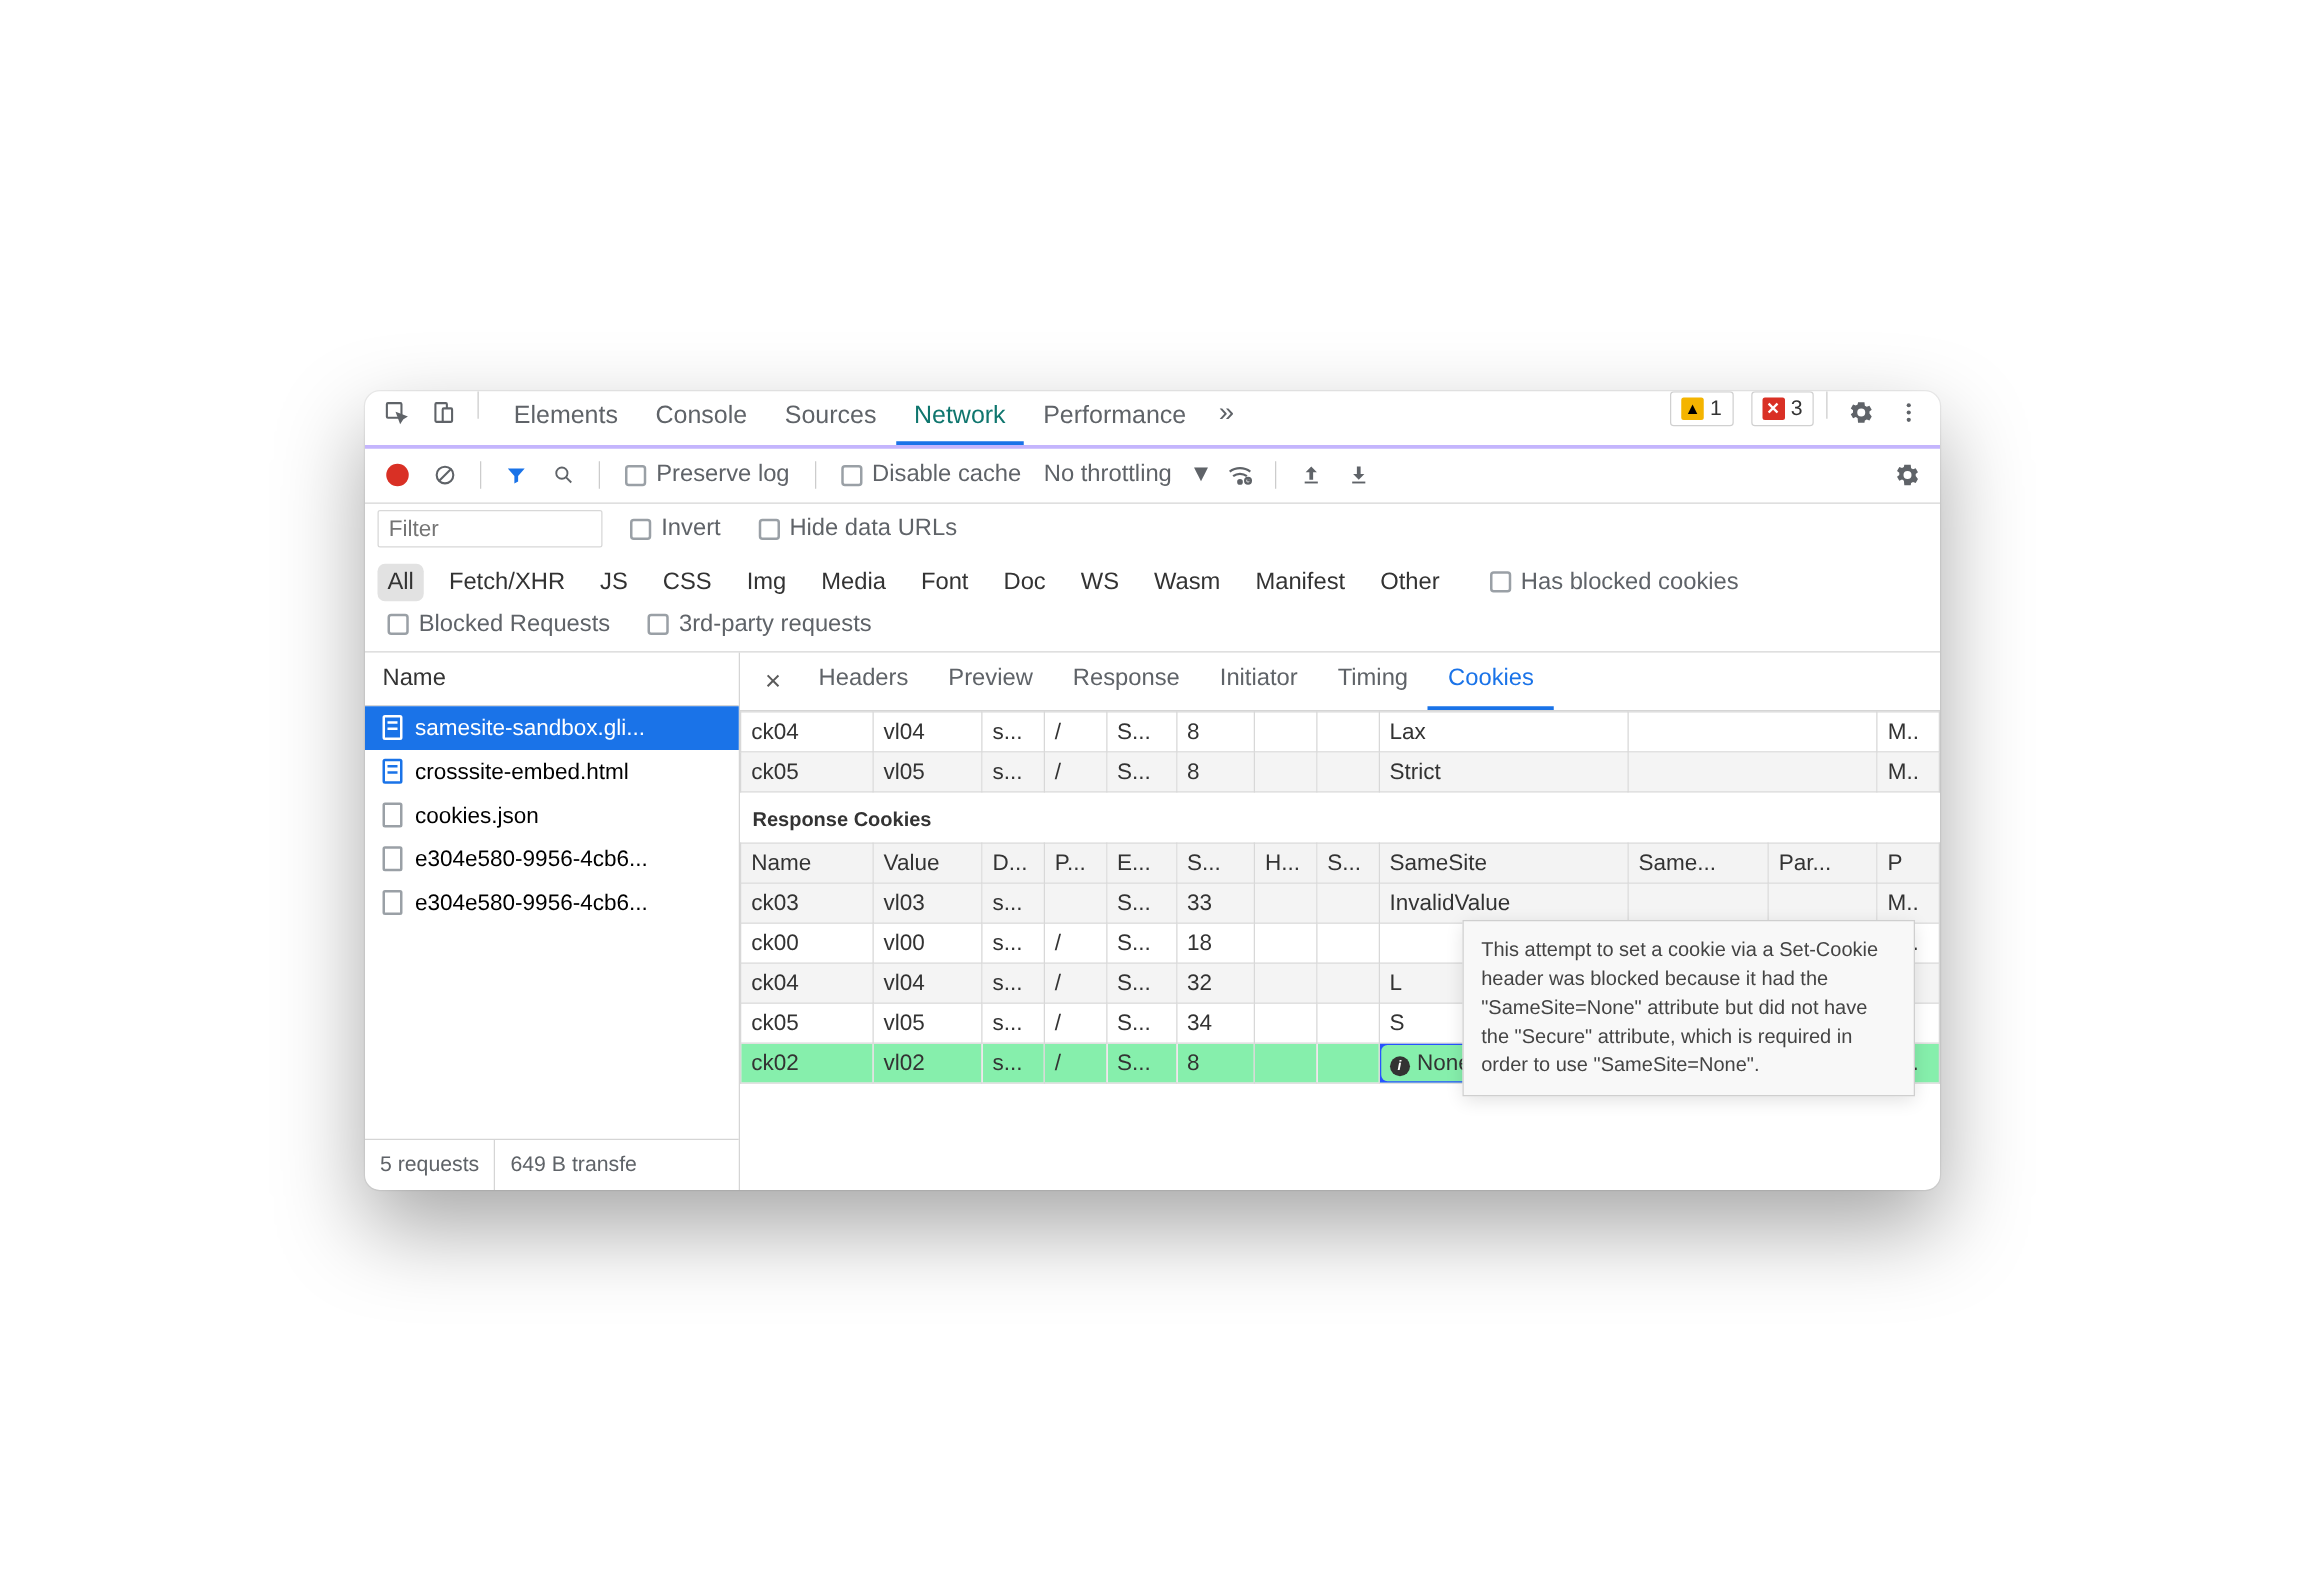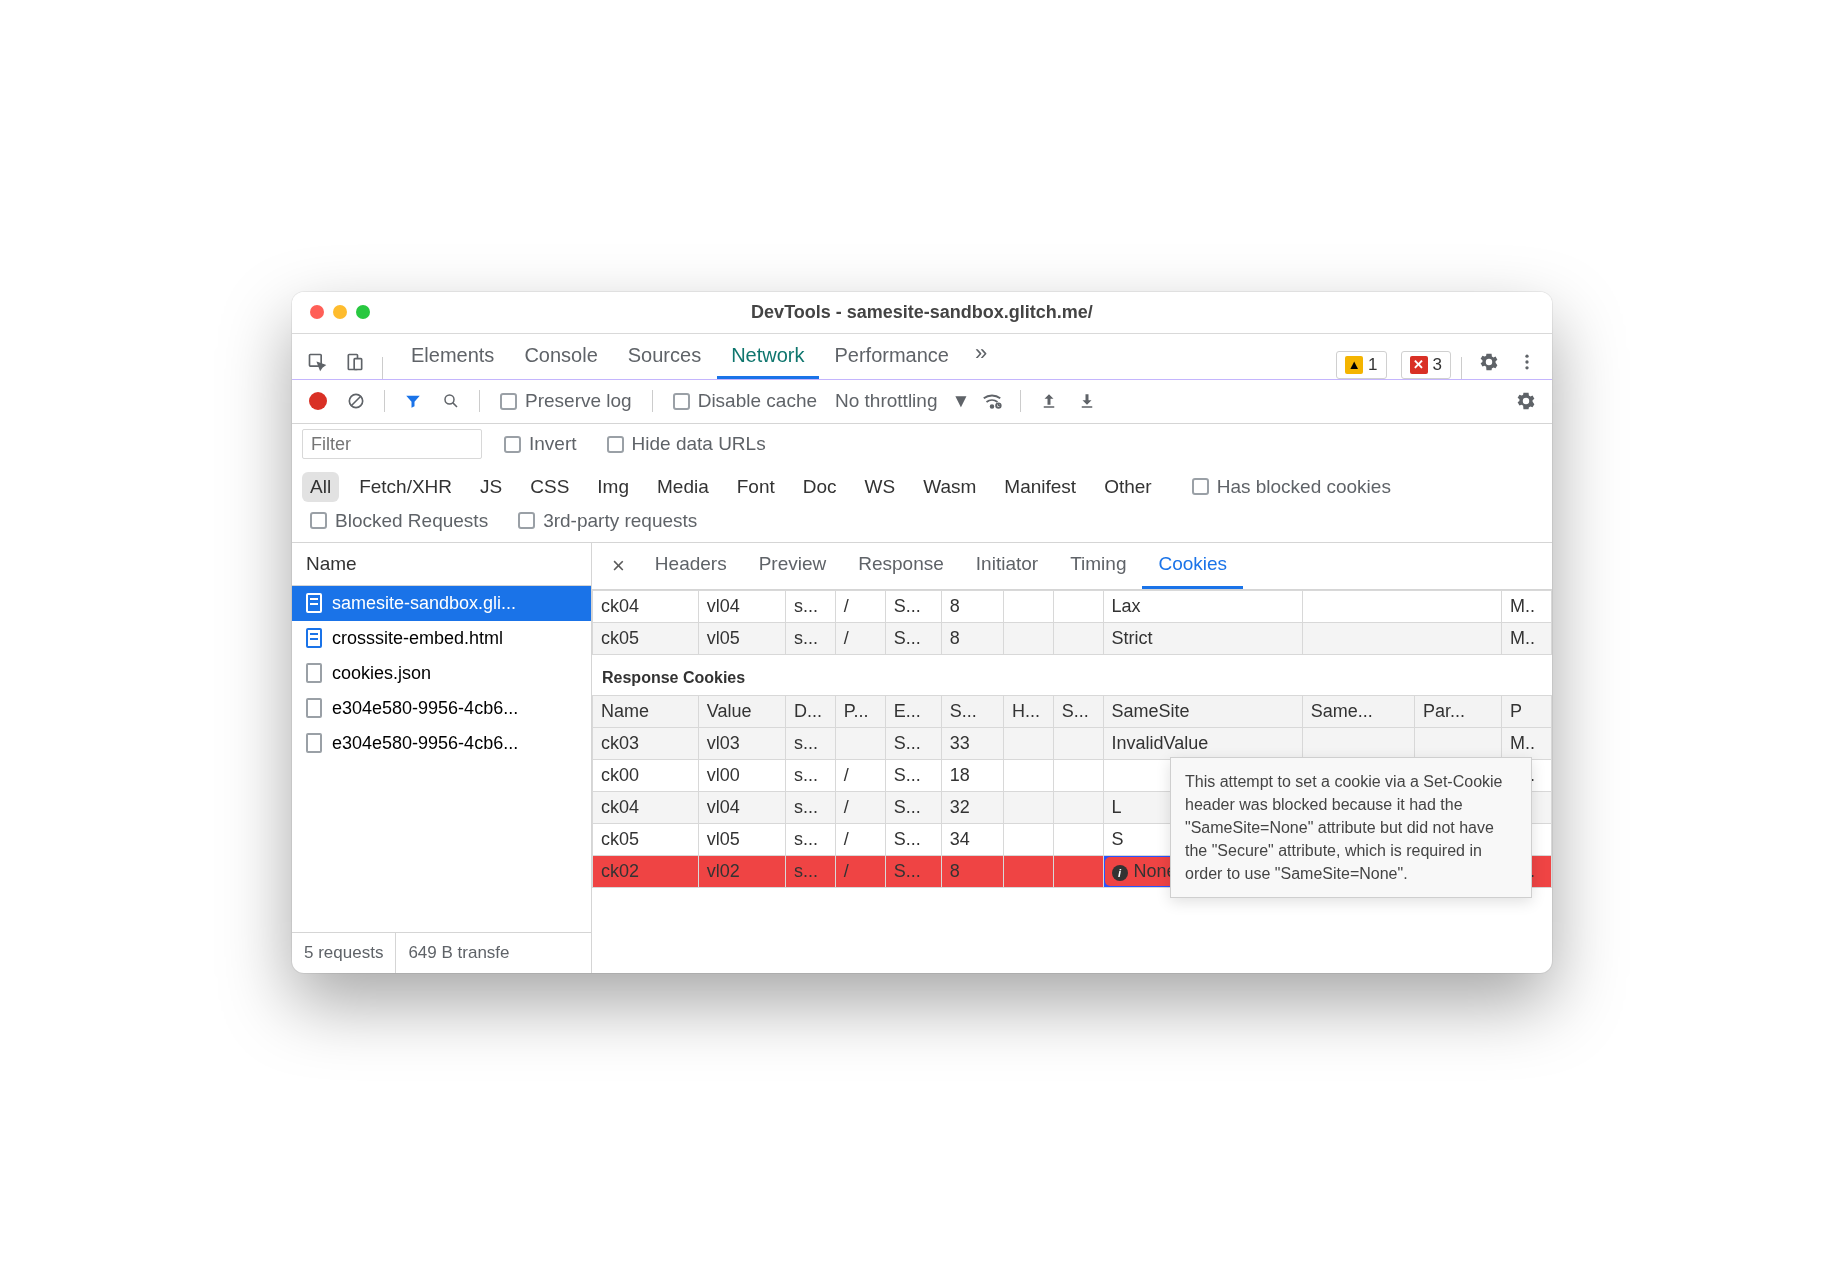--- a/index.html
+++ b/index.html
@@ -30,21 +30,21 @@
     position:relative;
   }
   .traffic { display:flex; gap:9px; padding-left:18px;}
   .dot { width:14px; height:14px; border-radius:50%; }
   .dot.red{background:#ff5f57;}
   .dot.yellow{background:#febc2e;}
   .dot.green{background:#28c840;}
   .title { position:absolute; left:0; right:0; text-align:center; font-weight:600; color:#444; font-size:18px; pointer-events:none;}
   
   .tabrow {
-    display:flex; align-items:flex-end; height:46px; border-bottom:1px solid #c4b5fd;
+    display:flex; align-items:flex-start; height:46px; border-bottom:3px solid #c4b5fd;
     padding:0 8px; gap:4px;
   }
   .ico-btn { width:34px; height:34px; display:flex; align-items:center; justify-content:center; color:#5f6368; cursor:pointer; border-radius:3px;}
   .vsep { width:1px; height:22px; background:#ccc; margin:0 6px;}
   .tabs { display:flex; gap:2px; margin-left:4px;}
   .tab { padding:8px 14px 9px; font-size:20px; color:#5f6368; cursor:pointer; border-bottom:3px solid transparent;}
   .tab.active { color:#0f766e; border-bottom-color:#1a73e8;}
   .more-chevron { font-size:22px; color:#5f6368; padding:4px 10px; cursor:pointer;}
   .spacer { flex:1; }
   .badge { display:flex; align-items:center; gap:5px; border:1px solid #d0d0d0; border-radius:3px; padding:3px 8px; font-size:17px; color:#333; cursor:pointer;}
@@ -89,48 +89,40 @@
   .dx { font-size:22px; color:#5a5a5a; padding:6px 14px; cursor:pointer;}
   .dtab { padding:10px 16px 11px; font-size:19px; color:#5f6368; cursor:pointer; border-bottom:3px solid transparent;}
   .dtab.active { color:#1a73e8; border-bottom-color:#1a73e8;}
   table.ck { width:100%; border-collapse:collapse; table-layout:fixed;}
   table.ck th, table.ck td {
     border:1px solid #d8d8d8; padding:5px 8px; font-size:18px; color:#333; overflow:hidden; white-space:nowrap; text-overflow:ellipsis; text-align:left; font-weight:normal;
   }
   table.ck th { background:#f3f3f3; }
   table.ck tr:nth-child(even) td { background:#f4f4f4;}
   table.ck tr:nth-child(odd) td { background:#fff;}
-  table.ck tr.hl td { background:#ef4444;}
+  table.ck tr.hl td { background:#86efac;}
   .sectitle { font-size:16px; font-weight:700; color:#333; padding:14px 10px 8px;}
   .c-name{width:85px;} .c-val{width:70px;} .c-d{width:40px;} .c-p{width:40px;} .c-e{width:45px;} .c-s{width:50px;} .c-h{width:40px;} .c-sec{width:40px;}
   .c-ss{width:160px;} .c-sp{width:90px;} .c-pk{width:70px;} .c-pr{width:40px;}
   
   .ring { position:relative;}
   .ringmark { position:absolute; inset:-4px; border:5px solid #2753ff; border-radius:10px; pointer-events:none;}
   .info-icon { display:inline-flex; width:16px;height:16px; border-radius:50%; background:#333; color:#fff; align-items:center;justify-content:center; font-size:11px; font-weight:bold; font-style:italic; margin-right:6px;}
   
   .tooltip {
     position:absolute; right:20px; top:214px; width:362px; background:#f8f8f8; border:1px solid #cfcfcf;
     padding:12px 14px; font-size:16px; line-height:1.45; color:#444; box-shadow:0 4px 14px rgba(0,0,0,.12);
   }
   .check { color:#333;}
 </style>
 </head>
 <body>
 
 <div class="frame">
 
-  <div class="titlebar">
-    <div class="traffic">
-      <div class="dot red"></div>
-      <div class="dot yellow"></div>
-      <div class="dot green"></div>
-    </div>
-    <div class="title">DevTools - samesite-sandbox.glitch.me/</div>
-  </div>
 
   <div class="tabrow">
     <div class="ico-btn">
       <svg width="20" height="20" viewBox="0 0 24 24" fill="none" stroke="#5f6368" stroke-width="2">
           <rect x="3" y="3" width="14" height="14" rx="1"></rect>
           <path d="M13 13 l8 3 -3 2 -2 3 z" fill="#5f6368"></path>
         </svg>
     </div>
     <div class="ico-btn">
       <svg width="20" height="20" viewBox="0 0 24 24" fill="none" stroke="#5f6368" stroke-width="2">

